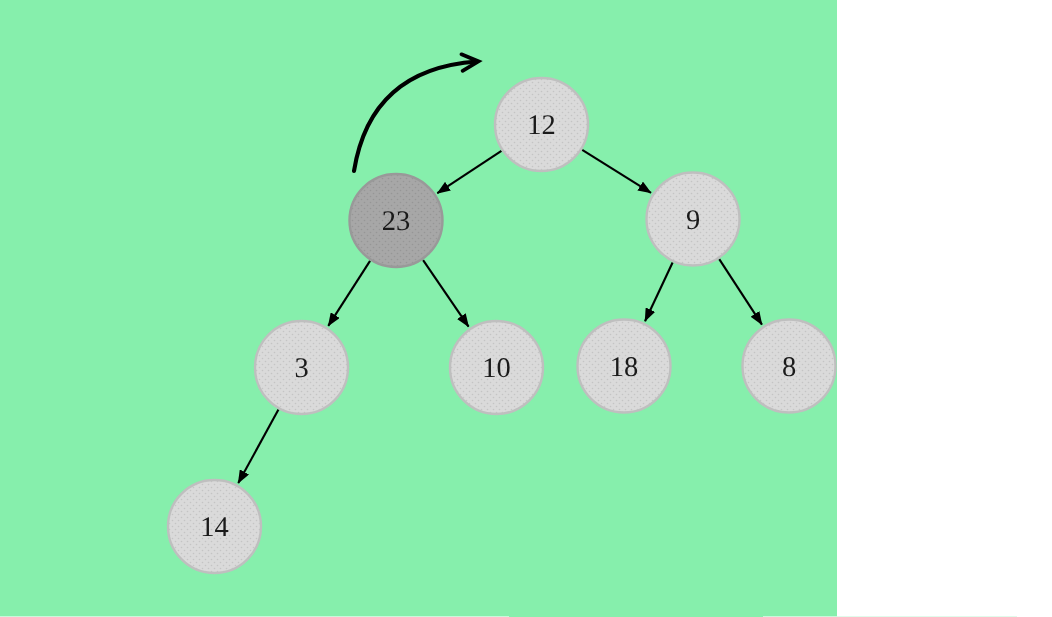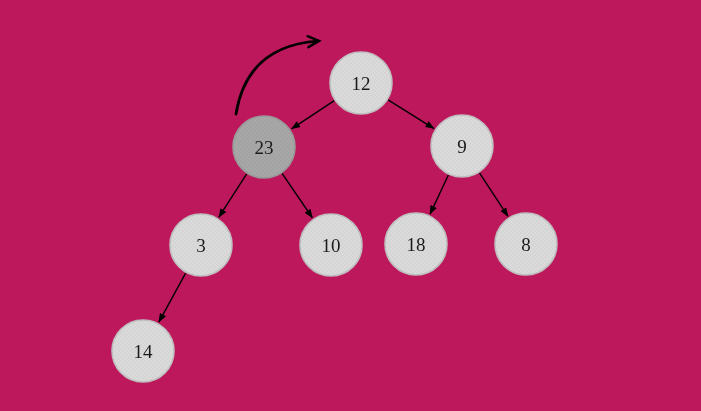--- a/index.html
+++ b/index.html
@@ -3,23 +3,23 @@
 <meta charset="utf-8">
 <style>
   html, body {
     margin: 0;
     padding: 0;
     background: #ffffff;
     font-family: "Liberation Serif", serif;
   }
   .canvas {
     position: relative;
-    width: 701px;
+    width: 558px;
     height: 411px;
-    background: #be185d;
+    background: #86efac;
     overflow: hidden;
   }
   svg { display: block; }
   text.node-label {
     font-family: "Liberation Serif", serif;
     font-size: 19px;
     fill: #1a1a1a;
     text-anchor: middle;
   }
 </style>

